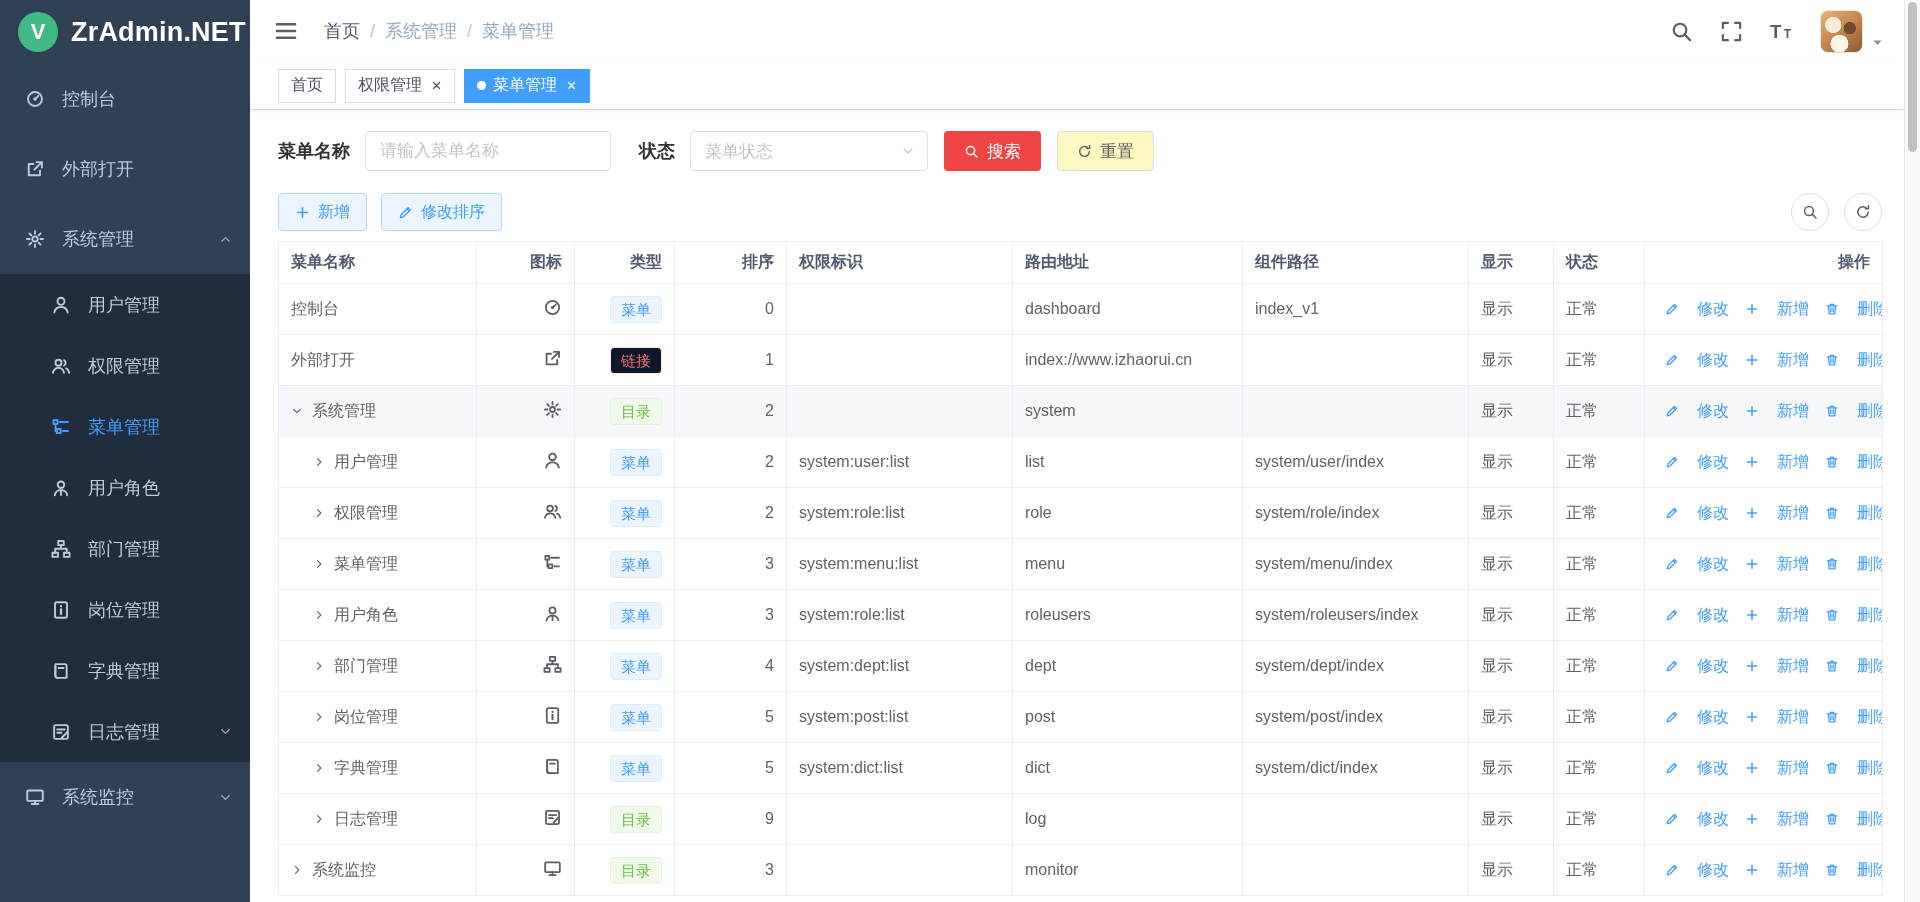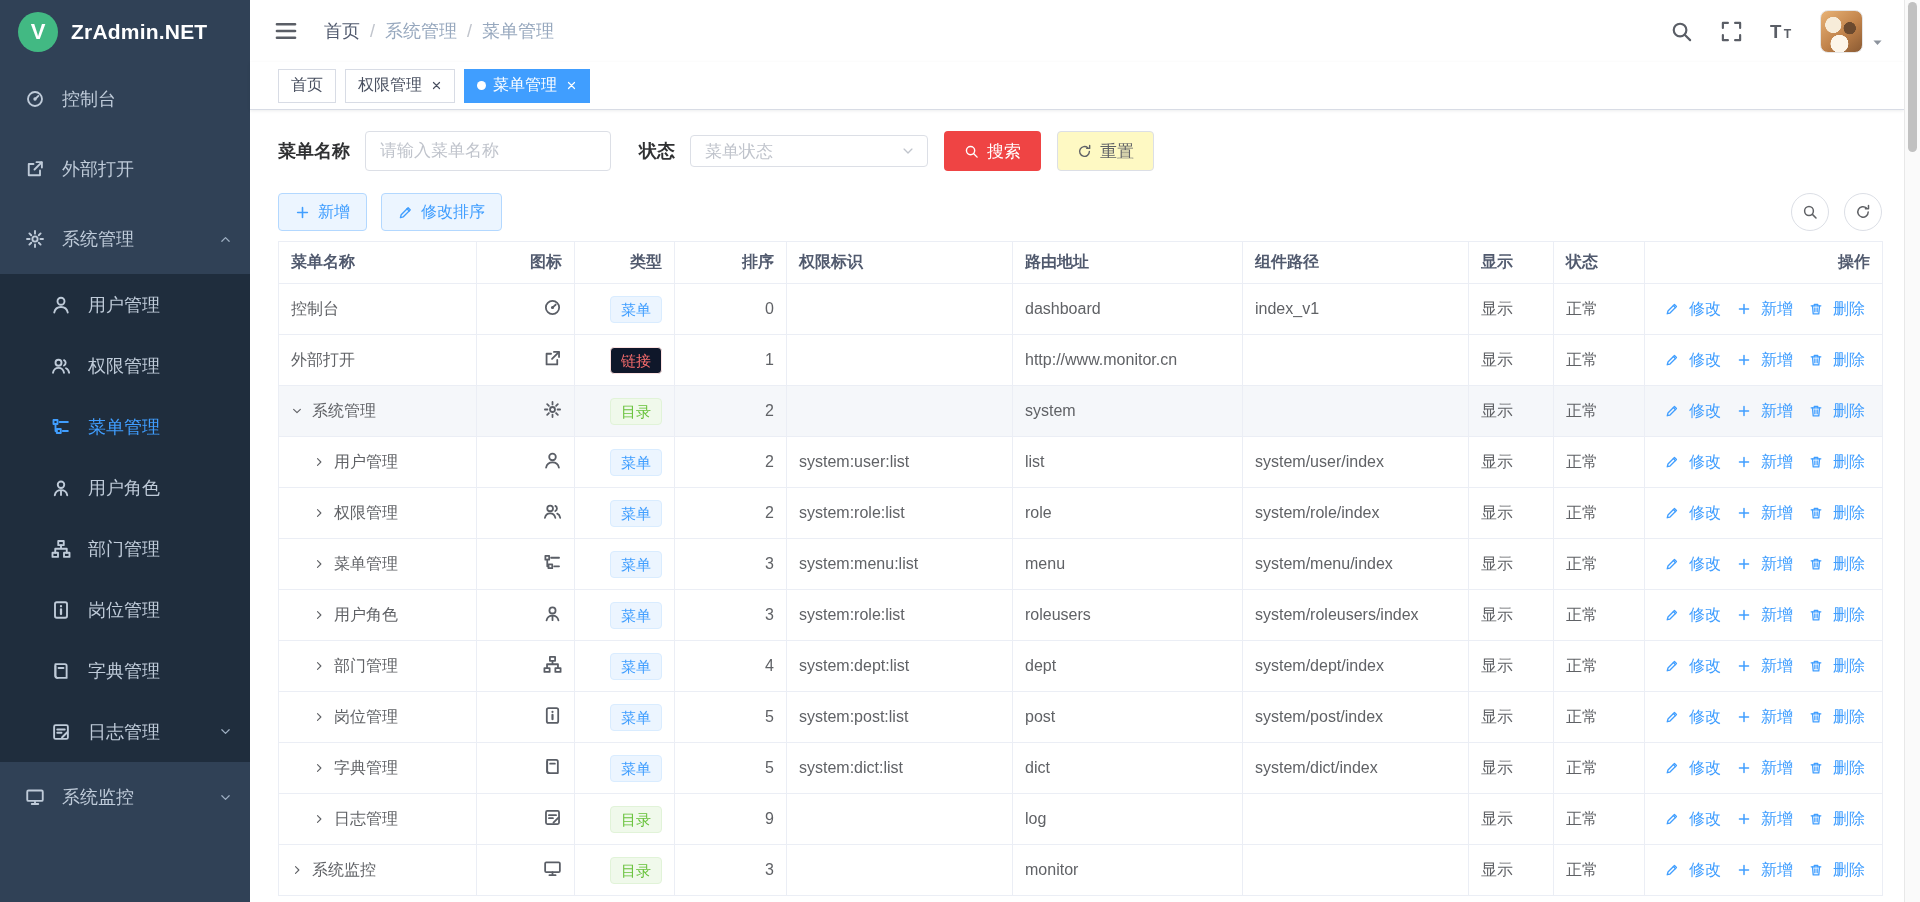--- a/index.html
+++ b/index.html
@@ -4,21 +4,21 @@
 <style>
   *{box-sizing:border-box;margin:0;padding:0}
   html,body{width:1920px;height:902px;overflow:hidden}
   body{font-family:"Liberation Sans","DejaVu Sans",sans-serif;font-size:16px;color:#303133;background:#fff}
   .app{display:flex;width:1920px;height:902px}
 
   
   .sidebar{width:250px;min-width:250px;background:#304156;overflow:hidden;display:flex;flex-direction:column}
   .logo{height:64px;display:flex;align-items:center;gap:13px;padding-left:18px;cursor:pointer}
   .logo-badge{width:40px;height:40px;border-radius:50%;background:#42b983;color:#fff;font-weight:700;font-size:22px;display:flex;align-items:center;justify-content:center}
-  .logo-title{color:#fff;font-size:21px;font-weight:700;letter-spacing:.2px}
+  .logo-title{color:#fff;font-size:27px;font-weight:700;letter-spacing:.2px}
   .menu{flex:1}
   .menu-item{height:70px;display:flex;align-items:center;gap:16px;padding:0 18px 0 24px;color:#bfcbd9;font-size:18px;cursor:pointer}
   .menu-item .mi-icon{width:22px;font-size:20px;display:flex;align-items:center;justify-content:center}
   .mi-label{flex:1;white-space:nowrap}
   .mi-arrow{font-size:13px;color:#9fb0c3;display:flex}
   .submenu{background:#1f2d3d}
   .submenu .menu-item{height:61px;padding-left:50px;font-size:18px}
   .menu-item.active{color:#409eff}
 
   
@@ -46,21 +46,21 @@
   .tab.active{background:#409eff;border-color:#409eff;color:#fff}
   .tab .dot{width:9px;height:9px;border-radius:50%;background:#fff}
   .tab-close{font-size:11px;display:flex;margin-left:2px}
 
   
   .content{flex:1;padding:21px 22px 0 28px;overflow:hidden}
   .filter-row{display:flex;align-items:center}
   .filter-label{font-weight:700;font-size:18px;color:#303133;margin-right:15px;white-space:nowrap}
   .el-input{width:246px;height:40px;border:1px solid #dcdfe6;border-radius:4px;padding:0 14px;font-size:17px;color:#606266;outline:none;font-family:inherit}
   .el-input::placeholder{color:#c0c4cc}
-  .el-select{width:238px;height:32px;border:1px solid #dcdfe6;border-radius:4px;padding:0 12px 0 14px;font-size:17px;display:flex;align-items:center;justify-content:space-between;cursor:pointer;background:#fff}
+  .el-select{width:238px;height:40px;border:1px solid #dcdfe6;border-radius:4px;padding:0 12px 0 14px;font-size:17px;display:flex;align-items:center;justify-content:space-between;cursor:pointer;background:#fff}
   .sel-placeholder{color:#c0c4cc}
   .sel-caret{color:#c0c4cc;font-size:14px;display:flex}
   .gap28{margin-left:28px}
   .gap16{margin-left:16px}
   .btn{height:40px;border-radius:4px;display:inline-flex;align-items:center;justify-content:center;gap:8px;font-size:17px;padding:0 19px;cursor:pointer;border:1px solid transparent;white-space:nowrap;font-family:inherit}
   .btn-primary{background:#ef4444;color:#fff}
   .btn-default{background:#fef9c3;border-color:#dcdfe6;color:#606266}
   .btn-plain{background:#ecf5ff;border-color:#b3d8ff;color:#409eff;height:38px;font-size:16px;padding:0 16px}
   .btn .b-ic{font-size:15px;display:flex}
   .toolbar-row{display:flex;align-items:center;margin-top:22px}
@@ -75,21 +75,21 @@
   th{height:42px;color:#515a6e;font-weight:600;background:#fff}
   .c{text-align:right}
   .row-hl td{background:#f5f7fa}
   .name-cell{display:flex;align-items:center;color:#606266}
   .tree-arrow{width:21px;min-width:21px;color:#606266;font-size:12px;display:inline-flex;cursor:pointer}
   .cell-icon{color:#5a5e66;font-size:19px;display:inline-flex}
   .tag{display:inline-block;padding:5px 10px;border-radius:4px;font-size:15px;line-height:1;border:1px solid}
   .tag-primary{color:#409eff;background:#ecf5ff;border-color:#d9ecff}
   .tag-success{color:#67c23a;background:#f0f9eb;border-color:#e1f3d8}
   .tag-danger{color:#f56c6c;background:#0f172a;border-color:#fde2e2}
-  .op-link{color:#409eff;display:inline-flex;align-items:center;gap:10px;margin:4px 8px;cursor:pointer;font-size:16px}
+  .op-link{color:#409eff;display:inline-flex;align-items:center;gap:18px;margin:4px 8px;cursor:pointer;font-size:16px}
   .op-ic{font-size:14px;display:flex}
 
   
   .scrollbar{width:16px;min-width:16px;background:#fafafa;border-left:1px solid #e8e8e8;position:relative;cursor:pointer}
   .scroll-thumb{position:absolute;top:2px;left:3px;width:9px;height:150px;border-radius:5px;background:#c1c1c1}
   svg{display:block}
 </style>
 </head>
 <body>
 
@@ -460,21 +460,21 @@
                 <td class="c"><span class="cell-icon">
                     <svg viewBox="0 0 16 16" width="1em" height="1em" fill="none" stroke="currentColor" stroke-width="1.5" stroke-linecap="round" stroke-linejoin="round">
                       <path d="M12 9.2V13H3V4h3.8"></path>
                       <path d="M9.2 2.5h4.3v4.3"></path>
                       <path d="M13.3 2.7L7.6 8.4"></path>
                     </svg>
                   </span></td>
                 <td class="c"><span class="tag tag-danger">链接</span></td>
                 <td class="c">1</td>
                 <td></td>
-                <td>http://www.monitor.cn</td>
+                <td>index://www.izhaorui.cn</td>
                 <td></td>
                 <td>显示</td>
                 <td>正常</td>
                 <td class="c"><span class="op-link">
                     <span class="op-ic">
                       <svg viewBox="0 0 16 16" width="1em" height="1em" fill="none" stroke="currentColor" stroke-width="1.5" stroke-linecap="round" stroke-linejoin="round">
                         <path d="M2.6 13.4l.8-3.1 7.4-7.4 2.3 2.3-7.4 7.4-3.1.8z"></path>
                         <path d="M9.6 4.1l2.3 2.3"></path>
                       </svg>
                     </span>

